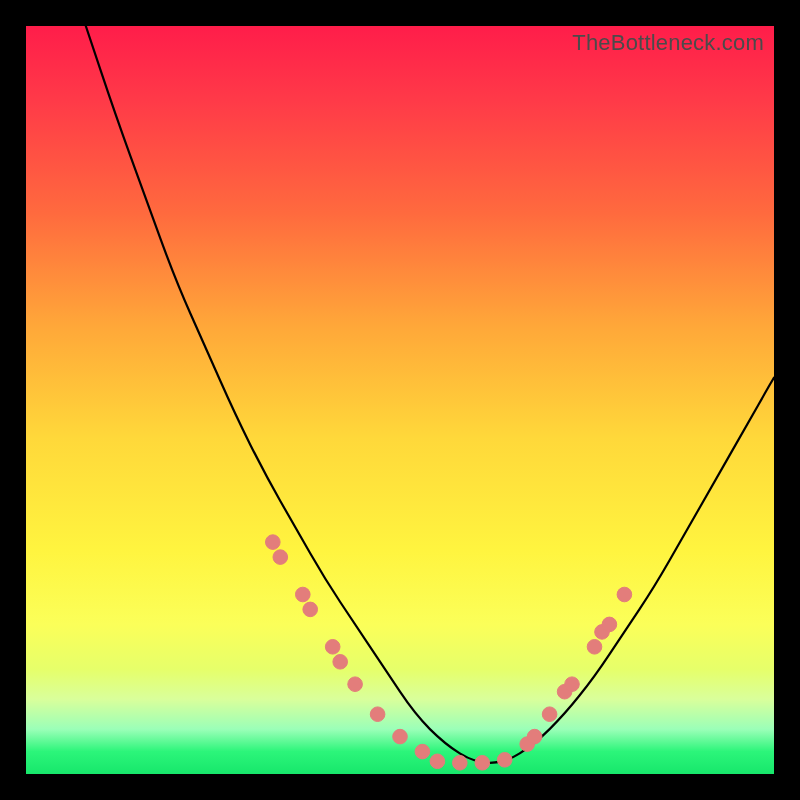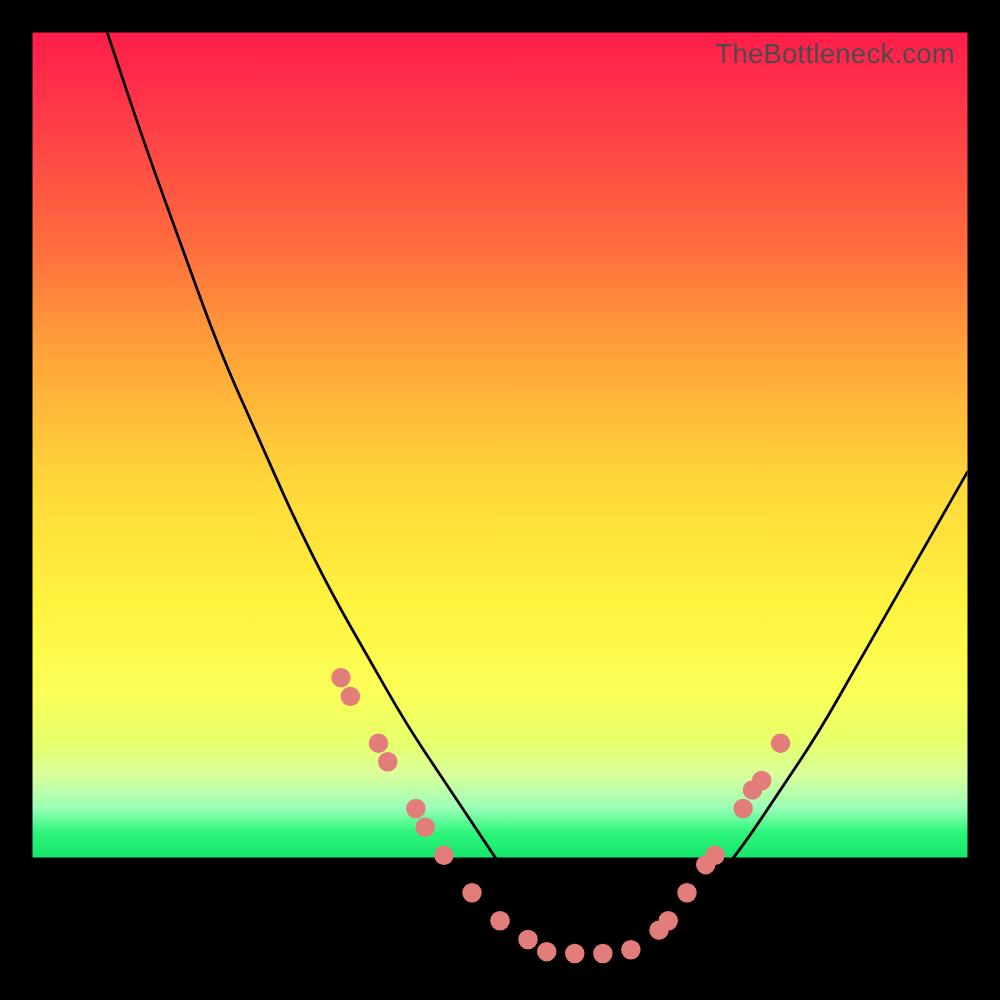--- a/index.html
+++ b/index.html
@@ -15,21 +15,21 @@
     position: relative;
     width: 800px;
     height: 800px;
     background: #000;
   }
   .plot {
     position: absolute;
     left: 26px;
     top: 26px;
     width: 748px;
-    height: 660px;
+    height: 748px;
     
     background: linear-gradient(
       to bottom,
       #ff1d4a 0%,
       #ff3a48 10%,
       #ff6a3e 25%,
       #ffa739 40%,
       #ffd83a 55%,
       #fff43f 70%,
       #fbff59 80%,

